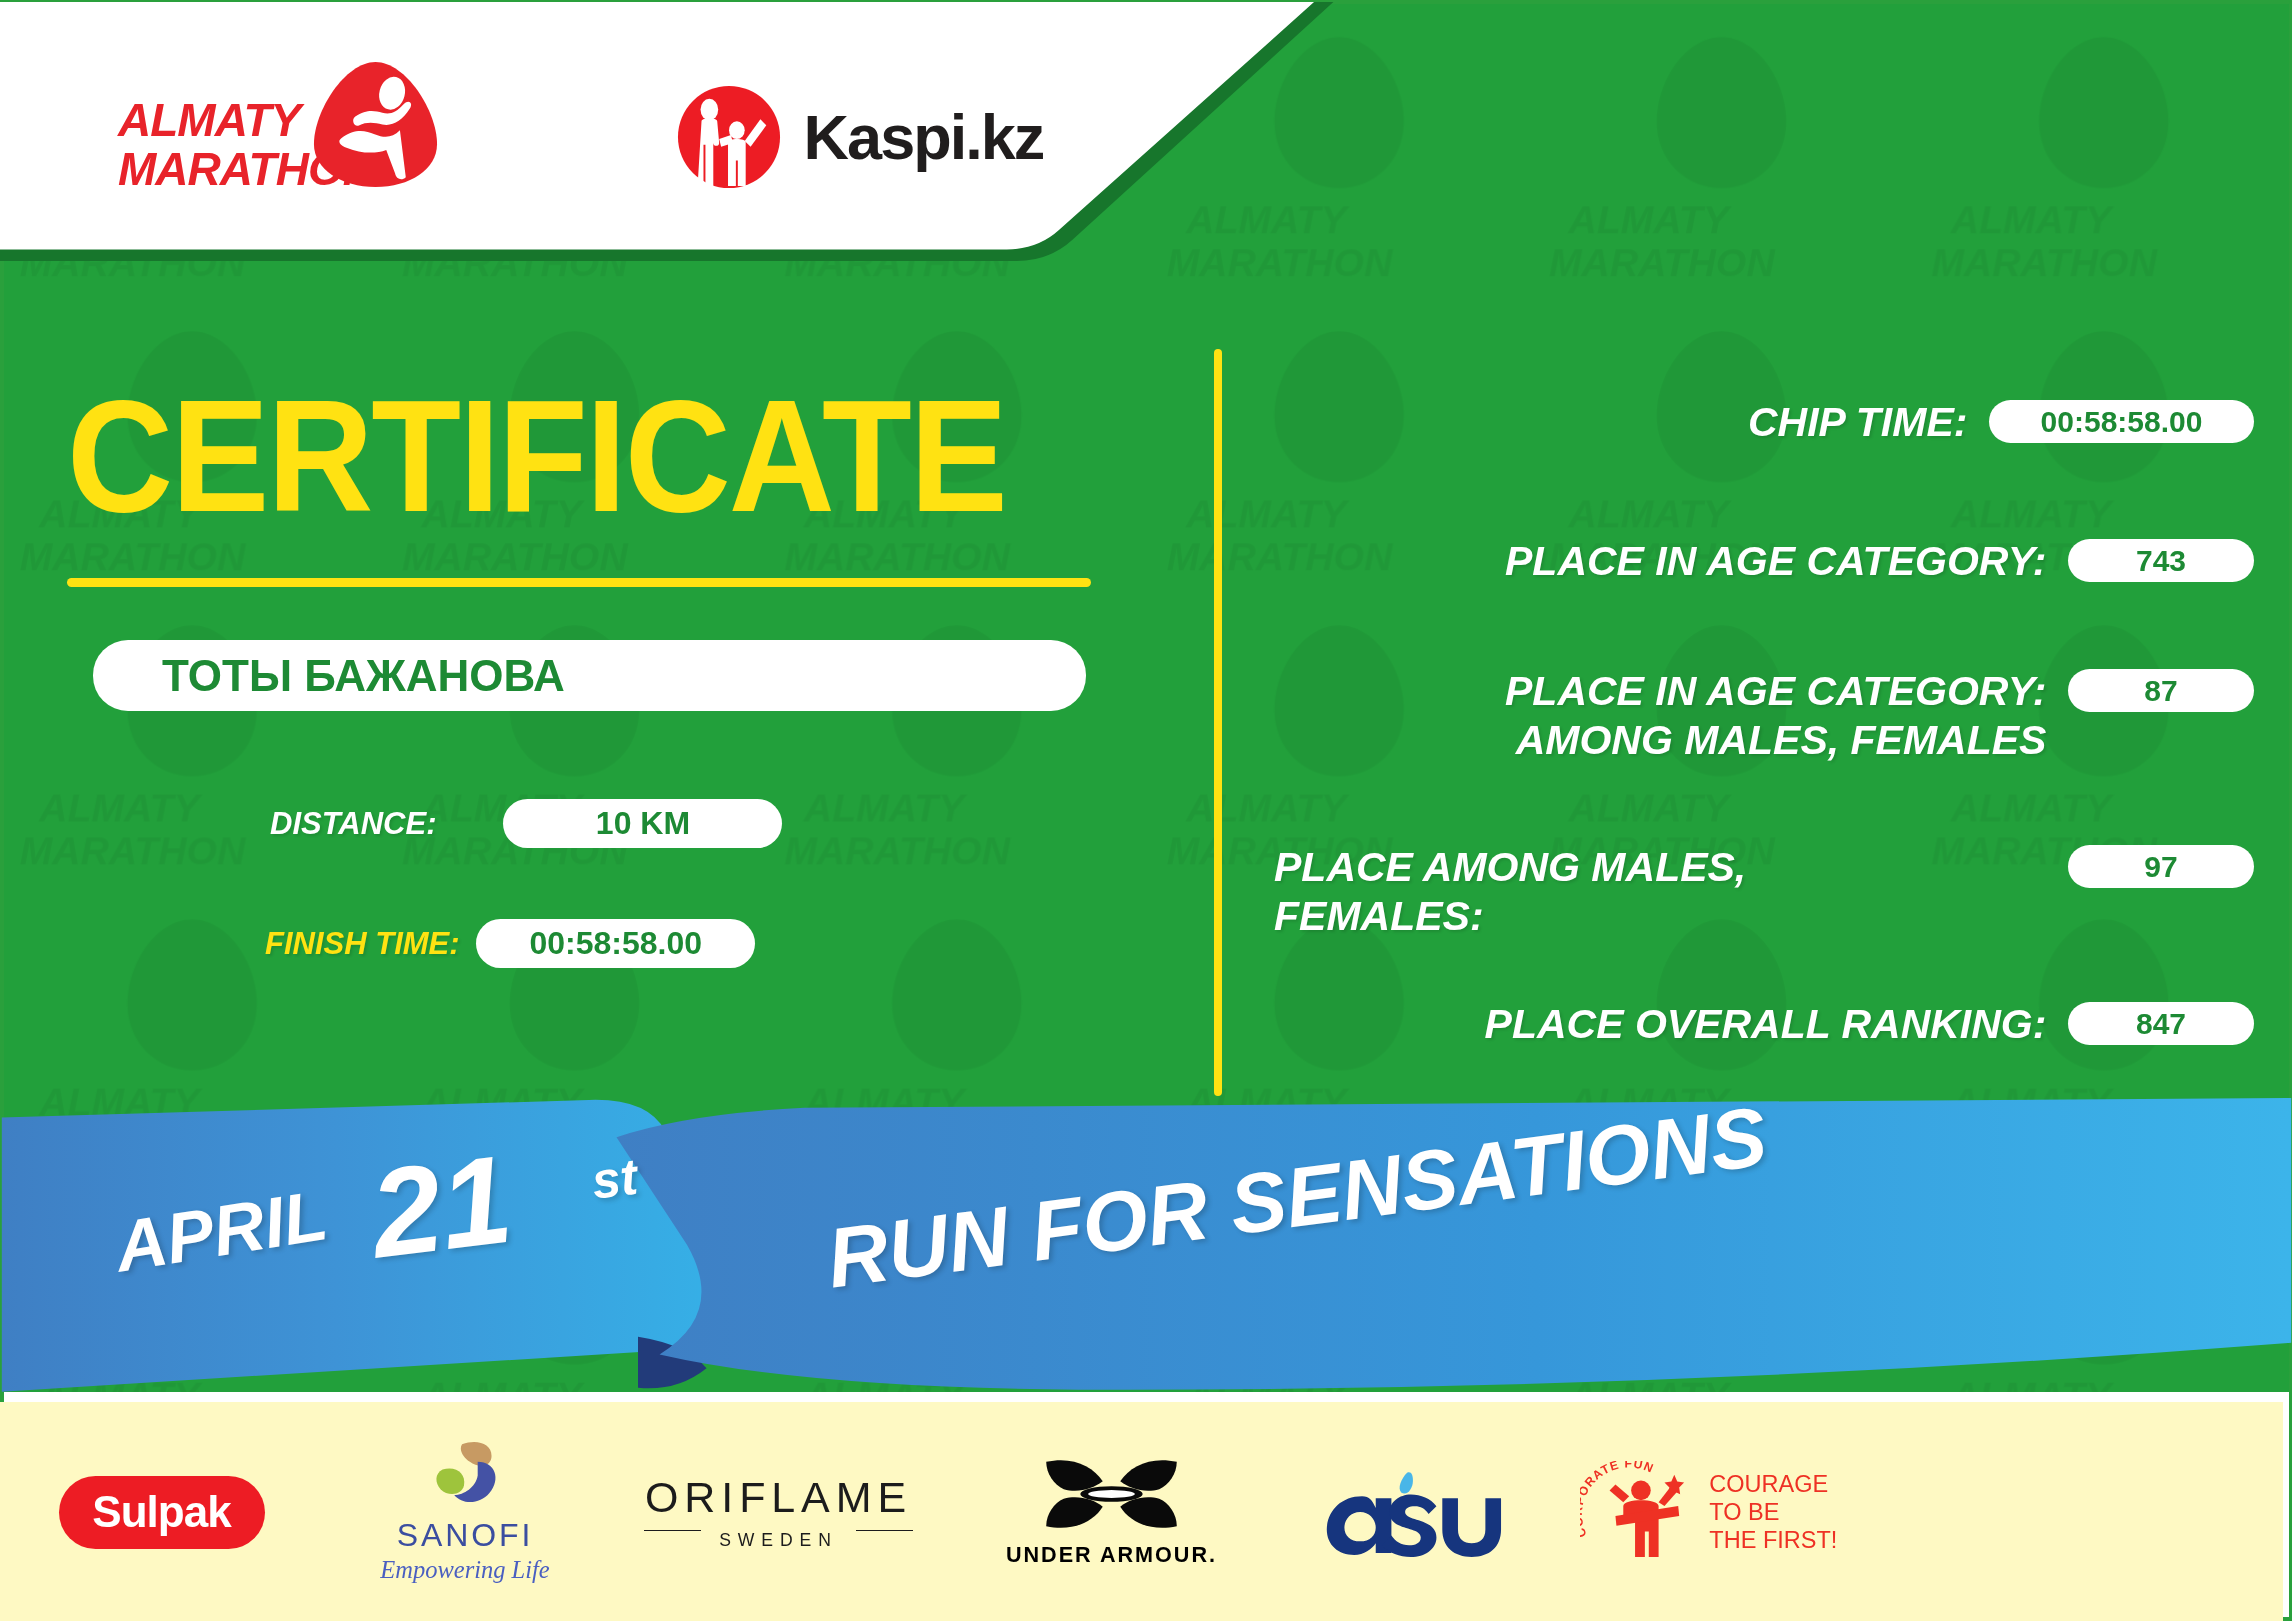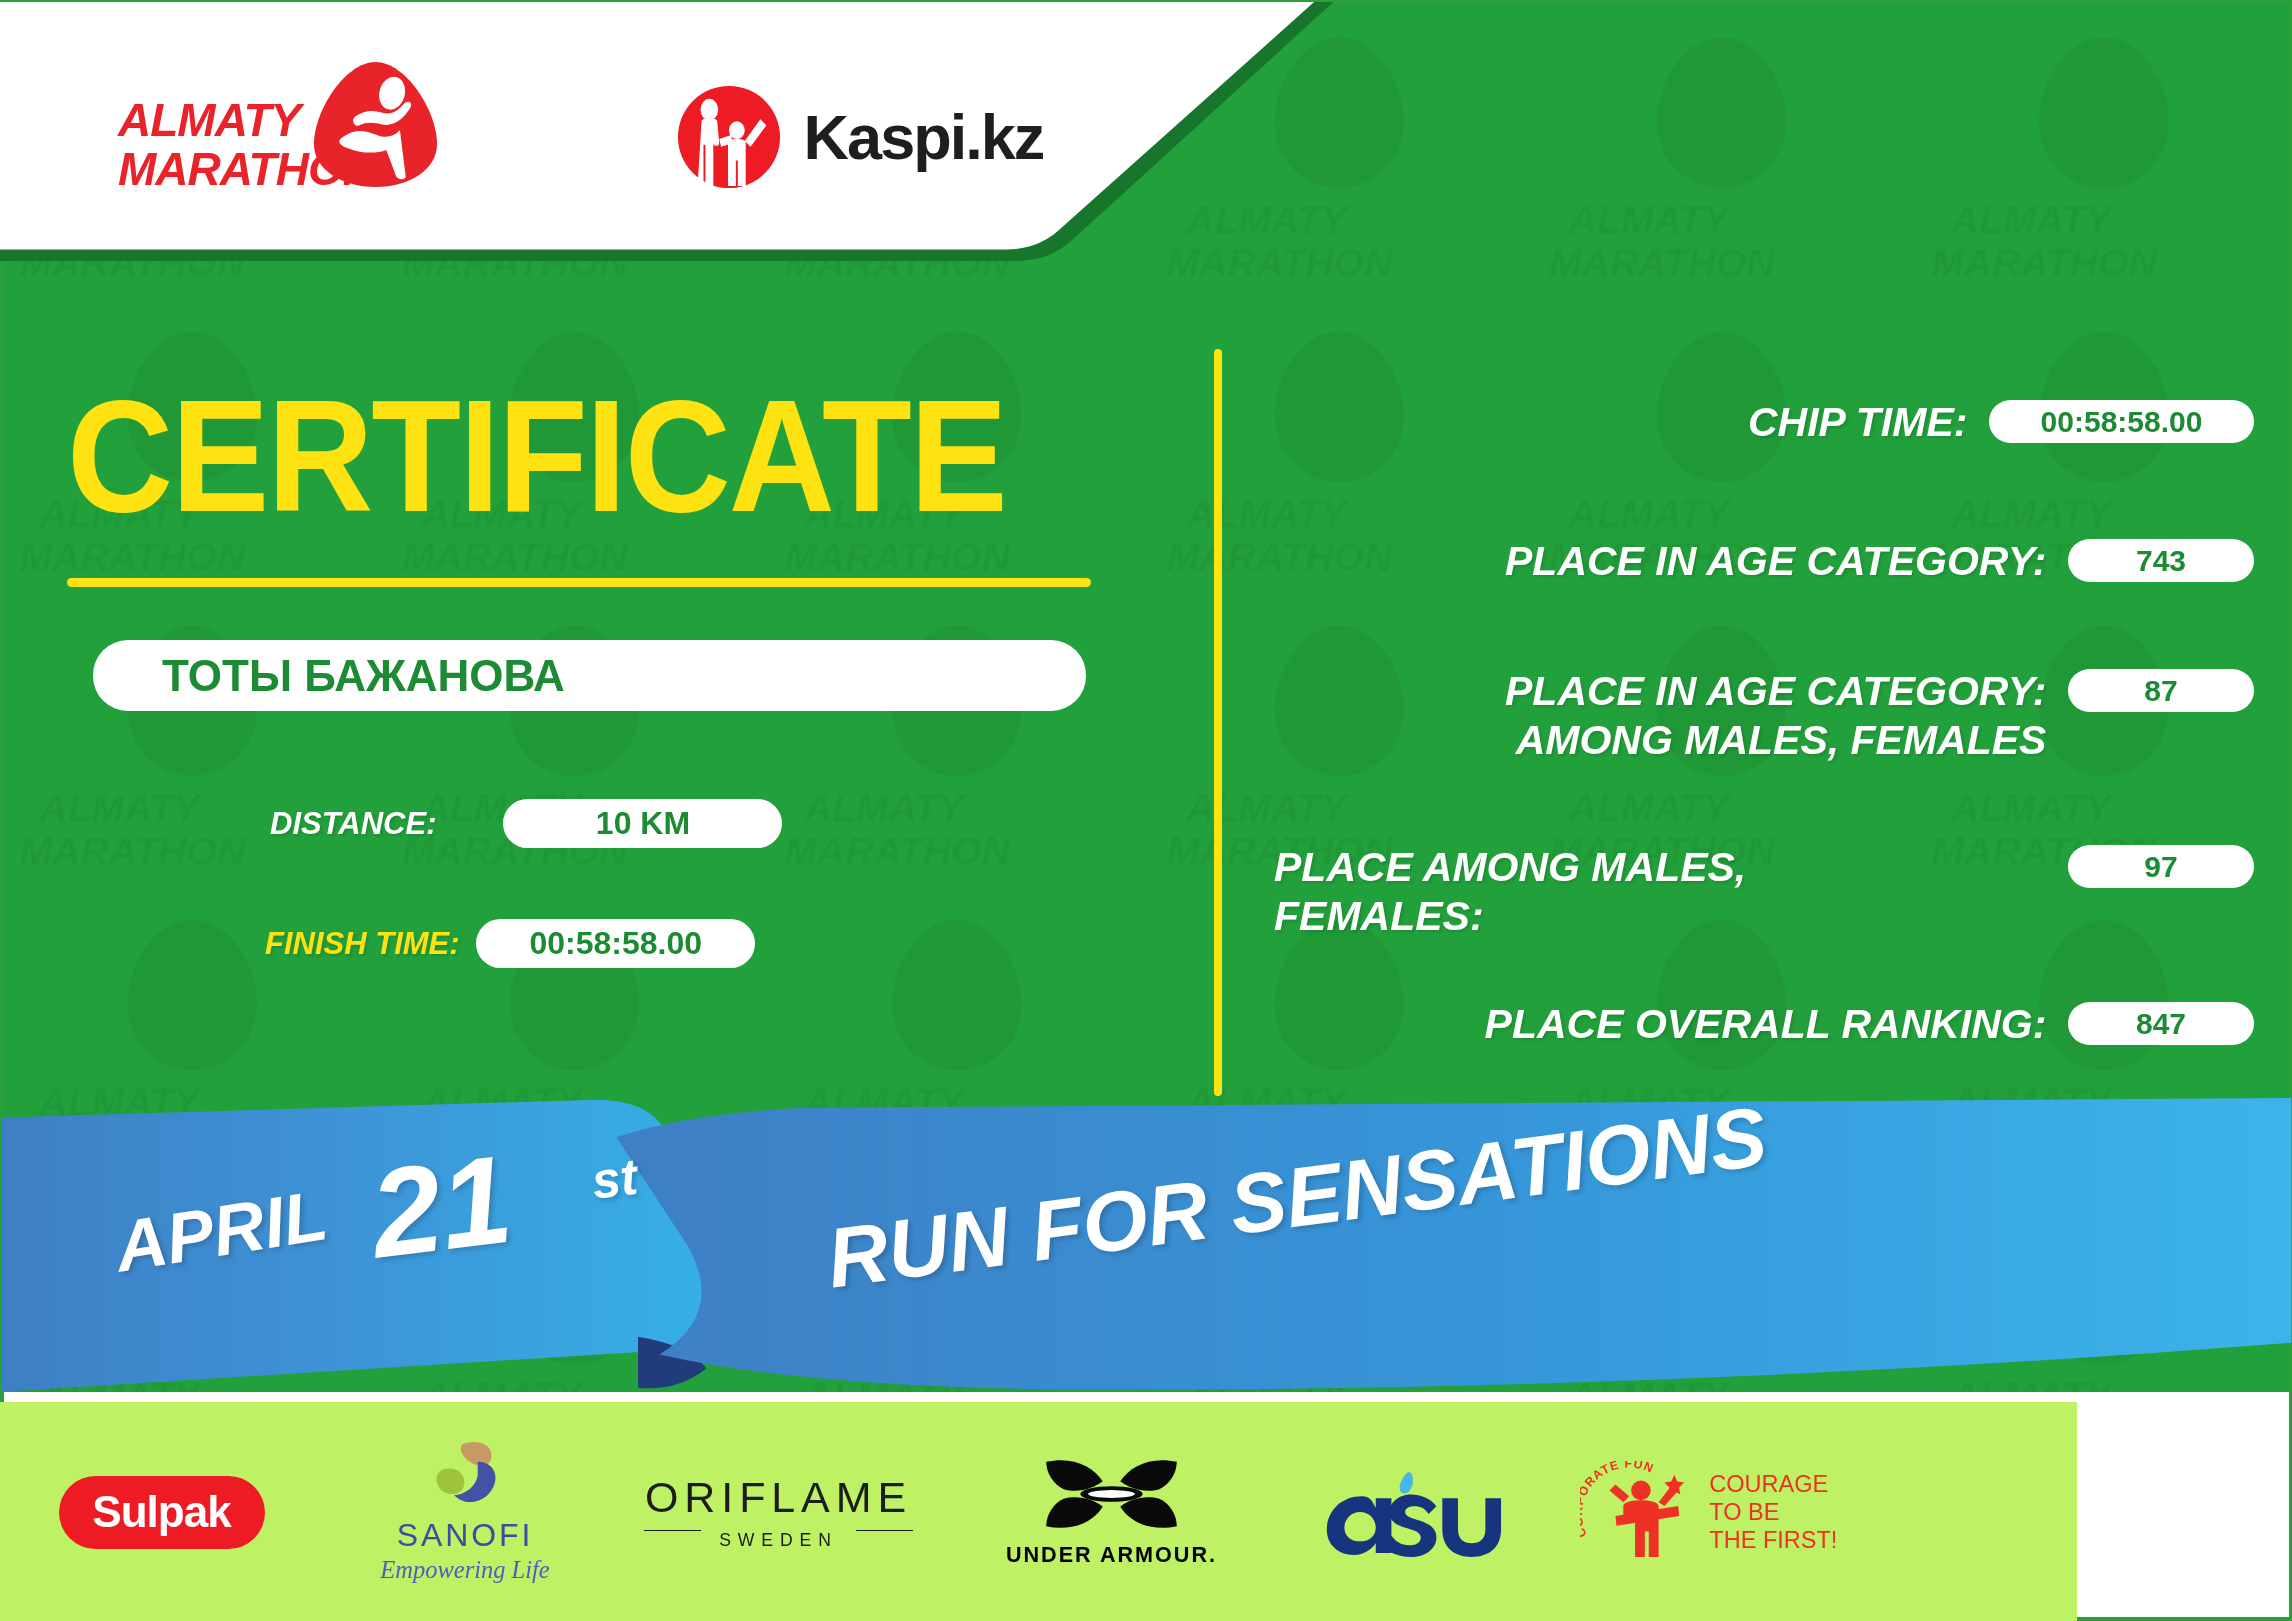--- a/index.html
+++ b/index.html
@@ -211,22 +211,22 @@
   #ribbon-slogan {
     left: 828px; top: 1211px;
     font-size: 84px;
     transform: rotate(-7.5deg);
     transform-origin: left center;
   }
 
   
   .sponsors {
     position: absolute; left: 0; top: 1402px;
-    width: 2077px; height: 220px;
-    background: #bef264;
+    width: 2283px; height: 220px;
+    background: #fef9c3;
     display: flex; align-items: center; z-index: 12;
   }
   .sponsor {
     display: flex; align-items: center; justify-content: center;
     height: 147px;
   }
   .sp-sulpak { width: 323px; }
   .sp-sanofi { width: 284px; }
   .sp-oriflame { width: 343px; }
   .sp-ua { width: 323px; }

